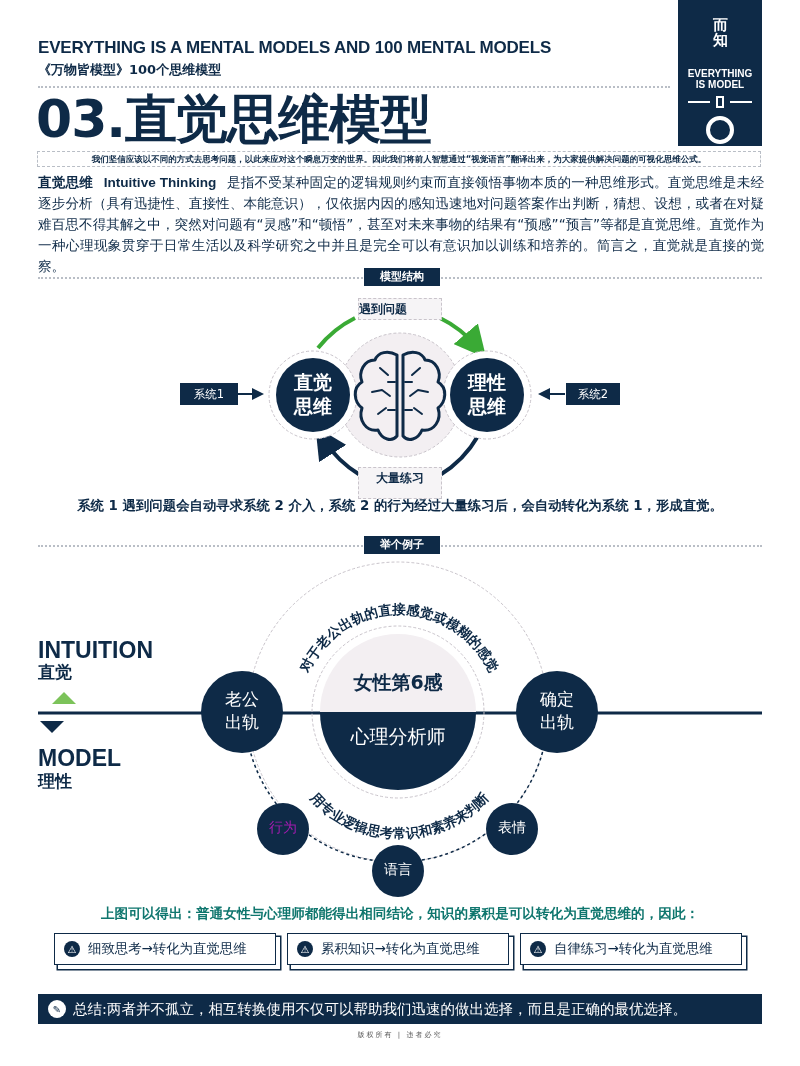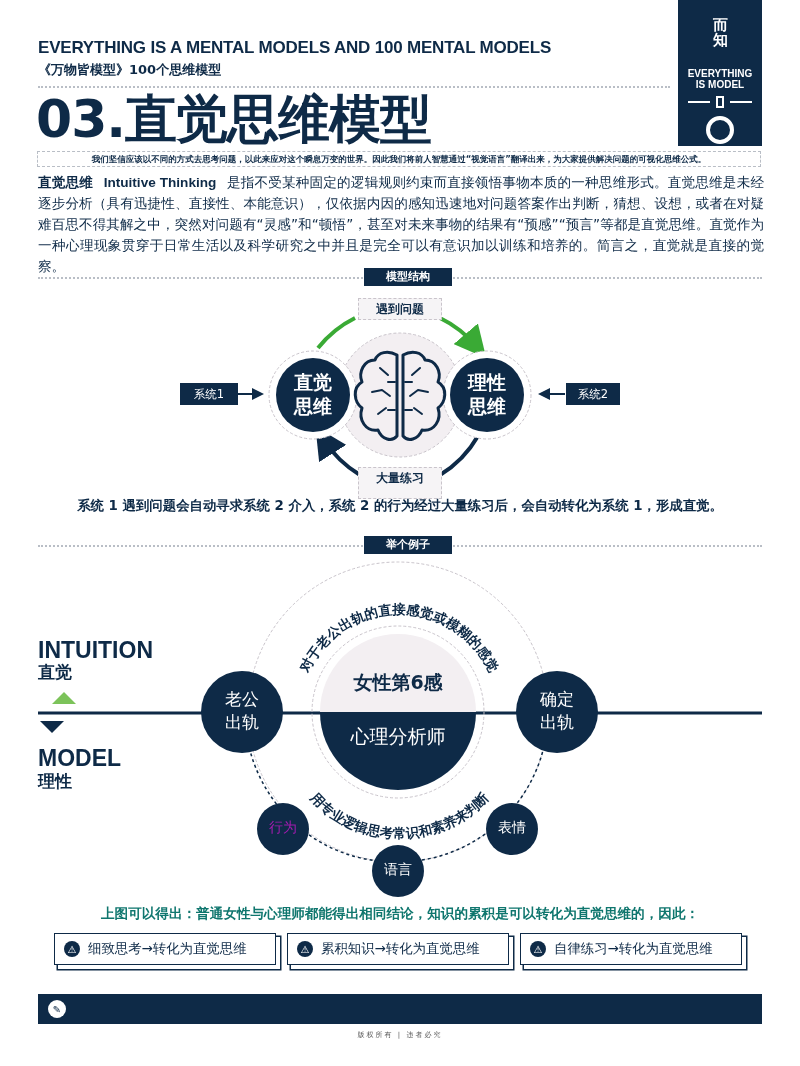--- a/index.html
+++ b/index.html
@@ -21,21 +21,21 @@
   .banner .divider span { display: block; margin: 0 auto; width: 8px; height: 12px; border: 2px solid #fff; }
   .banner .ring { margin: 8px auto 0; width: 28px; height: 28px; border: 4px solid #fff; border-radius: 50%; }
   .tagline { left: 37px; top: 151px; width: 724px; height: 16px; border: 1px dashed #b9bec6; font-size: 8.5px; font-weight: bold; text-align: center; line-height: 14px; color: #0e2a47; white-space: nowrap; overflow: hidden; }
 
   
   .desc { left: 38px; top: 172px; width: 726px; font-size: 13.6px; line-height: 21px; color: #0e2a47; text-align: justify; }
   .desc b { font-weight: bold; }
 
   
   .sec-line { left: 38px; width: 724px; border-top: 2px dotted #b9bec6; }
-  .sec-label { background: #0e2a47; color: #fff; font-size: 11px; font-weight: bold; padding: 2px 22px; line-height: 14px; }
+  .sec-label { background: #0e2a47; color: #fff; font-size: 11px; font-weight: bold; padding: 2px 16px; line-height: 14px; }
 
   
   .svgwrap { left: 0; top: 0; }
   .caption1 { left: 30px; top: 497px; width: 740px; text-align: center; font-size: 13.4px; font-weight: bold; color: #0e2a47; white-space: nowrap; }
 
   
   .side-en { left: 38px; font-family: "Liberation Sans", sans-serif; font-weight: bold; font-size: 23px; color: #0e2a47; line-height: 24px; }
   .side-cn { left: 38px; font-weight: bold; font-size: 17px; color: #0e2a47; line-height: 20px; }
 
   .conclusion { left: 30px; top: 905px; width: 740px; text-align: center; font-size: 13.6px; font-weight: bold; color: #0f766e; white-space: nowrap; }
@@ -128,21 +128,21 @@
   <circle cx="242" cy="712" r="41" fill="#0e2a47"></circle>
   <circle cx="557" cy="712" r="41" fill="#0e2a47"></circle>
   <circle cx="283" cy="829" r="26" fill="#0e2a47"></circle>
   <circle cx="398" cy="871" r="26" fill="#0e2a47"></circle>
   <circle cx="512" cy="829" r="26" fill="#0e2a47"></circle>
 
   <path id="arcTop" d="M312,690 A92,92 0 0 1 500,690" fill="none"></path>
   <path id="arcBot" d="M298,770 A120,100 0 0 0 500,770" fill="none"></path>
 </svg>
 
-<div class="abs" style="left:358px;top:298px;width:84px;height:22px;border:1px dashed #c9c4cb;background:#f6f4f6;text-align:center;font-size:12px;font-weight:bold;line-height:20px;">遇到问题</div>
+<div class="abs" style="left:358px;top:298px;width:84px;height:22px;border:1px dashed #c9c4cb;background:#f6f4f6;text-align:left;font-size:12px;font-weight:bold;line-height:20px;">遇到问题</div>
 <div class="abs" style="left:358px;top:467px;width:84px;height:32px;border:1px dashed #c9c4cb;background:#f6f4f6;text-align:center;font-size:12px;font-weight:bold;line-height:20px;">大量练习</div>
 
 <div class="abs" style="left:276px;top:370px;width:74px;text-align:center;color:#fff;font-size:19px;font-weight:bold;line-height:24px;">
   <div>直觉</div>
   <div>思维</div>
 </div>
 <div class="abs" style="left:450px;top:370px;width:74px;text-align:center;color:#fff;font-size:19px;font-weight:bold;line-height:24px;">
   <div>理性</div>
   <div>思维</div>
 </div>
@@ -192,14 +192,15 @@
   <span class="ic">⚠</span>
   <span>累积知识→转化为直觉思维</span>
 </div>
 <div class="abs box" style="left:520px;">
   <span class="ic">⚠</span>
   <span>自律练习→转化为直觉思维</span>
 </div>
 
 <div class="abs summary">
   <span class="ic">✎</span>
+  <span>总结:两者并不孤立，相互转换使用不仅可以帮助我们迅速的做出选择，而且是正确的最优选择。</span>
 </div>
 <div class="abs footer">版权所有 | 违者必究</div>
 
 </body></html>

